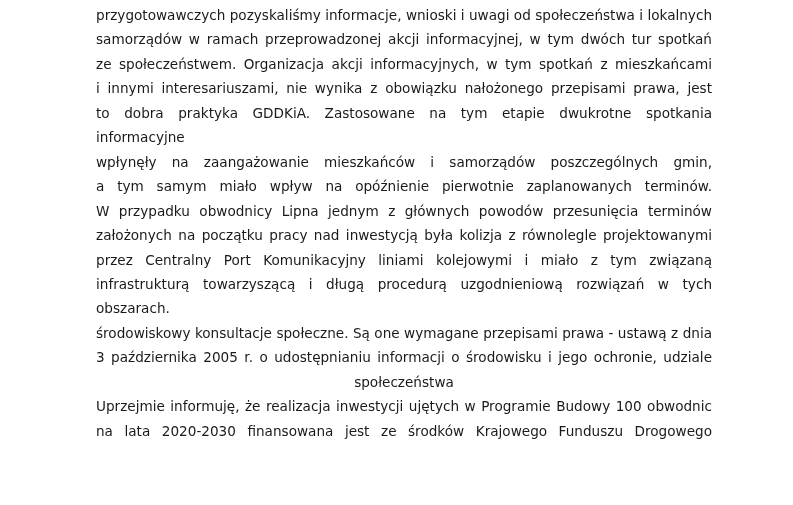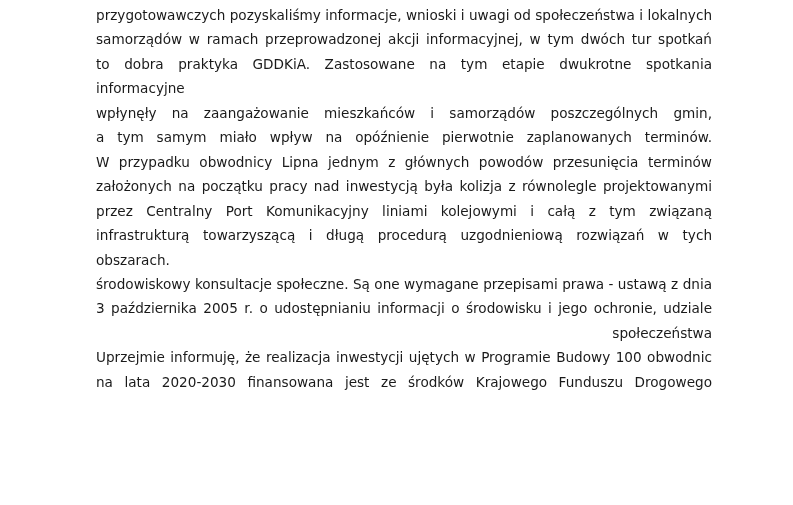--- a/index.html
+++ b/index.html
@@ -20,45 +20,47 @@
   .textblock {
     position: absolute;
     left: 96px;
     top: 3px;
     width: 616px;
     color: var(--text-color, #1a1a1a);
     font-size: 13.6px;
   }
   .line {
     line-height: 24.45px;
-    text-align: right;
+    text-align: center;
   }
   .line.j {
     text-align: justify;
     text-align-last: justify;
   }
   sup.fn {
     font-size: 9px;
     line-height: 0;
     vertical-align: super;
   }
 </style>
 </head>
 <body>
 
 <div class="page">
   <div class="textblock">
     <div class="line j">przygotowawczych pozyskaliśmy informacje, wnioski i uwagi od społeczeństwa i lokalnych</div>
     <div class="line j">samorządów w ramach przeprowadzonej akcji informacyjnej, w tym dwóch tur spotkań</div>
+    <div class="line j">ze społeczeństwem. Organizacja akcji informacyjnych, w tym spotkań z mieszkańcami</div>
+    <div class="line j">i innymi interesariuszami, nie wynika z obowiązku nałożonego przepisami prawa, jest</div>
     <div class="line j">to dobra praktyka GDDKiA. Zastosowane na tym etapie dwukrotne spotkania informacyjne</div>
     <div class="line j">wpłynęły na zaangażowanie mieszkańców i samorządów poszczególnych gmin,</div>
     <div class="line j">a tym samym miało wpływ na opóźnienie pierwotnie zaplanowanych terminów.</div>
     <div class="line j">W przypadku obwodnicy Lipna jednym z głównych powodów przesunięcia terminów</div>
     <div class="line j">założonych na początku pracy nad inwestycją była kolizja z równolegle projektowanymi</div>
-    <div class="line j">przez Centralny Port Komunikacyjny liniami kolejowymi i całą z tym związaną</div>
+    <div class="line j">przez Centralny Port Komunikacyjny liniami kolejowymi i miało z tym związaną</div>
     <div class="line j">infrastrukturą towarzyszącą i długą procedurą uzgodnieniową rozwiązań w tych obszarach.</div>
     <div class="line j">środowiskowy konsultacje społeczne. Są one wymagane przepisami prawa - ustawą z dnia</div>
     <div class="line j">3 października 2005 r. o udostępnianiu informacji o środowisku i jego ochronie, udziale</div>
     <div class="line">społeczeństwa</div>
     <div class="line j">Uprzejmie informuję, że realizacja inwestycji ujętych w Programie Budowy 100 obwodnic</div>
     <div class="line j">na lata 2020-2030 finansowana jest ze środków Krajowego Funduszu Drogowego</div>
 
   </div>
 </div>
 

